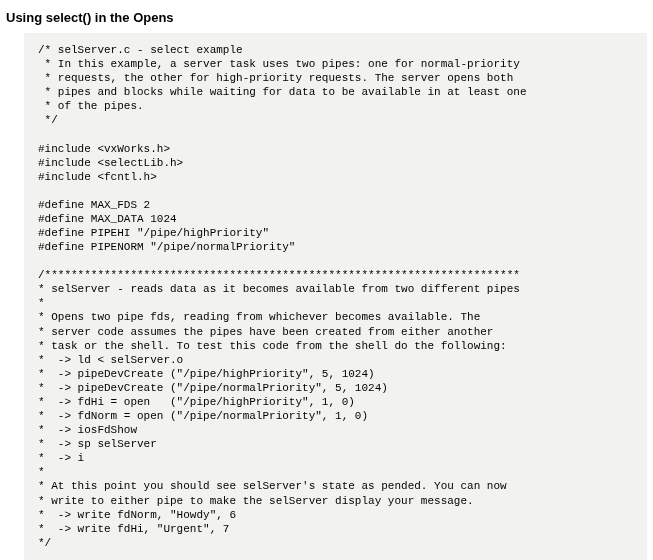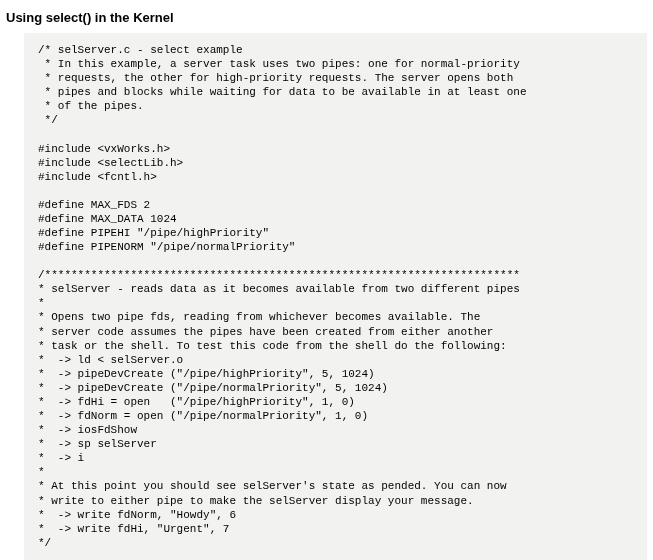--- a/index.html
+++ b/index.html
@@ -3,21 +3,21 @@
   <meta charset="utf-8">
   <style>
     * { margin: 0; padding: 0; box-sizing: border-box; }
     body { font-family: Arial, Helvetica, sans-serif; width: 653px; height: 560px; background: #fff; overflow: hidden; }
     .heading { font-weight: bold; font-size: 13px; padding: 10px 6px 8px 6px; color: #000; }
     .code-block { background: #f2f2f0; margin: 0 6px 6px 24px; padding: 10px 14px; font-family: "Courier New", Courier, monospace; font-size: 11px; line-height: 1.28; color: #000; white-space: pre; overflow: hidden; }
   </style>
 </head>
 <body>
 
-<div class="heading">Using select() in the Kernel</div>
+<div class="heading">Using select() in the Opens</div>
 <div class="code-block">/* selServer.c - select example
  * In this example, a server task uses two pipes: one for normal-priority
  * requests, the other for high-priority requests. The server opens both
  * pipes and blocks while waiting for data to be available in at least one
  * of the pipes.
  */
 
 #include &lt;vxWorks.h&gt;
 #include &lt;selectLib.h&gt;
 #include &lt;fcntl.h&gt;

